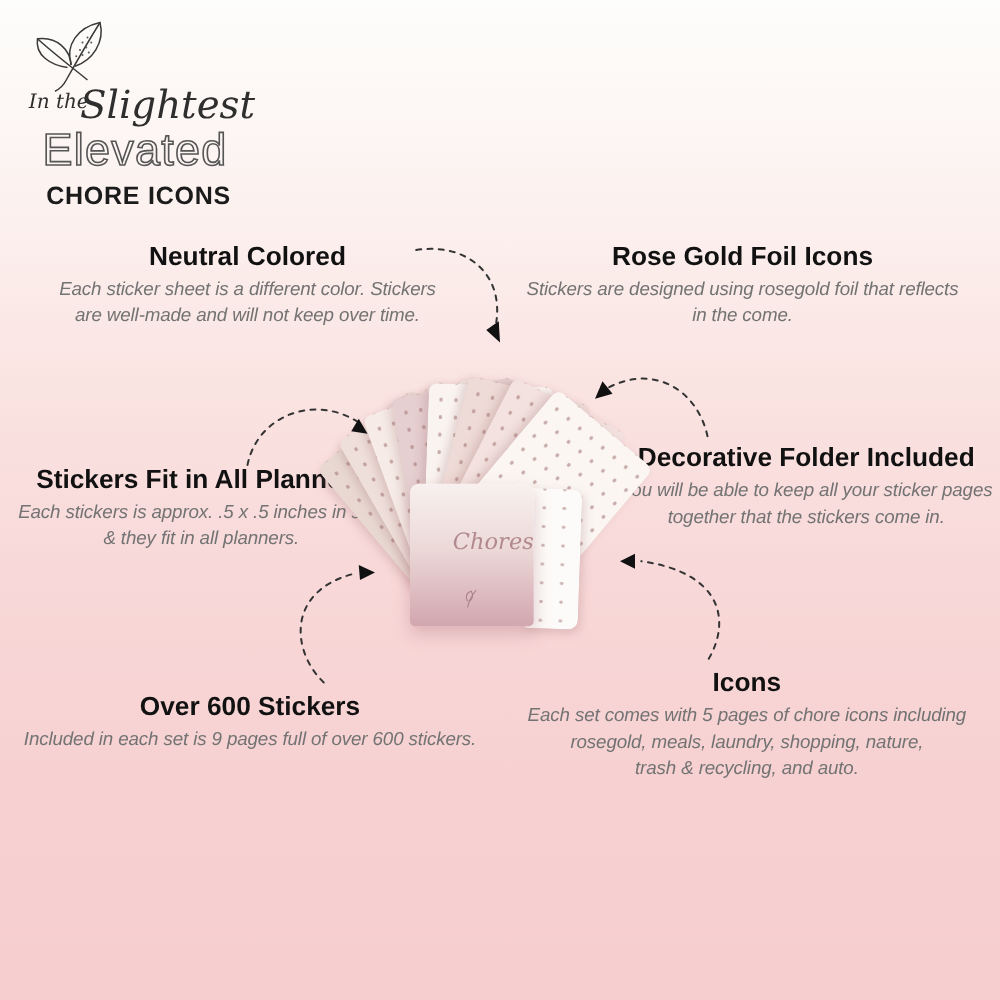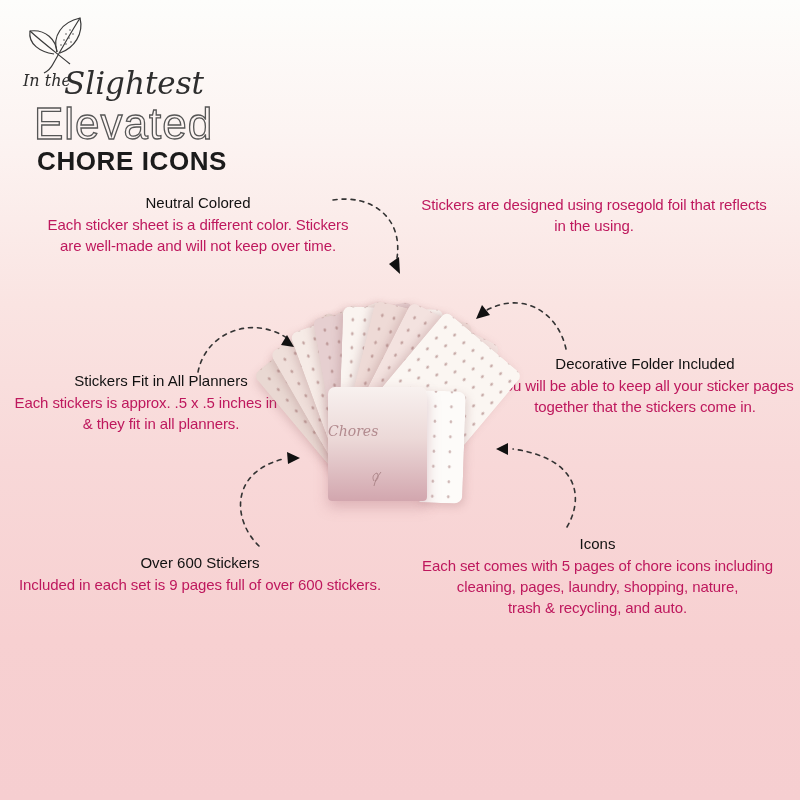--- a/index.html
+++ b/index.html
@@ -5,29 +5,29 @@
   html,body{margin:0;padding:0;}
   body{
     width:800px;height:800px;position:relative;overflow:hidden;
     font-family:"Liberation Sans", sans-serif;
     background:linear-gradient(180deg,#fdfdfb 0%,#fcf3f1 18%,#fae4e2 38%,#f8d8d8 58%,#f7d0d1 80%,#f6ced0 100%);
   }
   .abs{position:absolute;}
   
   #brand-logo{left:20px;top:14px;width:190px;height:96px;}
   #title-outline{
-    left:34px;top:99px;font-size:44px;font-weight:400;letter-spacing:1px;
+    left:34px;top:99px;font-size:36px;font-weight:400;letter-spacing:1px;
     color:rgba(255,255,255,0.05);
     -webkit-text-stroke:1.3px #565656;
   }
-  #subtitle{left:37px;top:146px;font-size:26px;font-weight:700;letter-spacing:0.6px;color:#1b1b1b;}
+  #subtitle{left:37px;top:146px;font-size:20px;font-weight:700;letter-spacing:0.6px;color:#1b1b1b;}
   
   .feature{text-align:center;}
-  .feature .hd{font-size:15px;font-weight:400;color:#111;white-space:nowrap;line-height:1.15;margin-bottom:3px;}
-  .feature .ln{font-size:15px;color:#be185d;white-space:nowrap;line-height:21px;letter-spacing:-0.1px;}
+  .feature .hd{font-size:21px;font-weight:700;color:#111;white-space:nowrap;line-height:1.15;margin-bottom:3px;}
+  .feature .ln{font-size:15px;color:#737373;white-space:nowrap;line-height:21px;letter-spacing:-0.1px;font-style:italic;}
   #feature-neutral-colored{left:12px;top:194px;width:372px;}
   #feature-rose-gold-foil{left:398px;top:194px;width:392px;}
   #feature-fit-all-planners{left:10px;top:372px;width:302px;}
   #feature-decorative-folder{left:492px;top:355px;width:306px;}
   #feature-over-600{left:14px;top:554px;width:372px;}
   #feature-icons{left:405px;top:535px;width:385px;}
   
   #arrows{left:0;top:0;width:800px;height:800px;pointer-events:none;}
   #arrows path{fill:none;stroke:#333;stroke-width:1.6;stroke-dasharray:4 5;stroke-linecap:round;}
   #arrows polygon{fill:#111;}
@@ -47,22 +47,22 @@
     background-size:16px 15px;background-position:6px 8px;
     box-shadow:2px 3px 8px rgba(150,100,105,0.25);
   }
   #folder-front{
     left:328px;top:387px;width:99px;height:114px;
     border-radius:7px 7px 4px 4px;
     background:linear-gradient(180deg,#f8f1ef 0%,#ecd9d8 45%,#d2a6ae 100%);
     box-shadow:0 6px 14px rgba(170,110,120,0.35);
   }
   #folder-label{
-    position:absolute;left:0;right:0;top:36px;text-align:left;
-    font-family:"DejaVu Serif", serif;font-style:italic;font-size:14px;color:#b28a8e;
+    position:absolute;left:0;right:0;top:36px;text-align:right;
+    font-family:"DejaVu Serif", serif;font-style:italic;font-size:18px;color:#b28a8e;
   }
   #folder-mini-logo{position:absolute;left:43px;bottom:14px;}
 </style>
 </head>
 <body>
 
 <svg id="brand-logo" class="abs" viewBox="0 0 190 96">
   <g stroke="#3a3a3a" fill="none" stroke-width="1.2">
     <path d="M34 40 C20 38 8 30 10 17 C26 15 36 26 37 38"></path>
     <path d="M37 38 C32 22 42 8 60 4 C64 20 54 34 40 39"></path>
@@ -86,22 +86,23 @@
 <div id="title-outline" class="abs">Elevated</div>
 <div id="subtitle" class="abs">CHORE ICONS</div>
 
 <div id="feature-neutral-colored" class="abs feature">
   <div class="hd">Neutral Colored</div>
   <div class="ln">Each sticker sheet is a different color. Stickers</div>
   <div class="ln">are well-made and will not keep over time.</div>
 </div>
 
 <div id="feature-rose-gold-foil" class="abs feature">
+  <div class="hd">Rose Gold Foil Icons</div>
   <div class="ln">Stickers are designed using rosegold foil that reflects</div>
-  <div class="ln">in the using.</div>
+  <div class="ln">in the come.</div>
 </div>
 
 <div id="feature-fit-all-planners" class="abs feature">
   <div class="hd">Stickers Fit in All Planners</div>
   <div class="ln">Each stickers is approx. .5 x .5 inches in size</div>
   <div class="ln">&amp; they fit in all planners.</div>
 </div>
 
 <div id="feature-decorative-folder" class="abs feature">
   <div class="hd">Decorative Folder Included</div>
@@ -110,21 +111,21 @@
 </div>
 
 <div id="feature-over-600" class="abs feature">
   <div class="hd">Over 600 Stickers</div>
   <div class="ln">Included in each set is 9 pages full of over 600 stickers.</div>
 </div>
 
 <div id="feature-icons" class="abs feature">
   <div class="hd">Icons</div>
   <div class="ln">Each set comes with 5 pages of chore icons including</div>
-  <div class="ln">cleaning, pages, laundry, shopping, nature,</div>
+  <div class="ln">rosegold, meals, laundry, shopping, nature,</div>
   <div class="ln">trash &amp; recycling, and auto.</div>
 </div>
 
 <div id="product" class="abs">
   <div class="sheet" style="transform:rotate(-40deg);background-color:#e9d8d2;"></div>
   <div class="sheet" style="transform:rotate(-30deg);background-color:#efdfda;"></div>
   <div class="sheet" style="transform:rotate(-20deg);background-color:#f6ebe6;"></div>
   <div class="sheet" style="transform:rotate(-10deg);background-color:#e6cfd0;"></div>
   <div class="sheet" style="transform:rotate(2deg);background-color:#faf4f0;"></div>
   <div class="sheet" style="transform:rotate(14deg);background-color:#eedad6;"></div>

